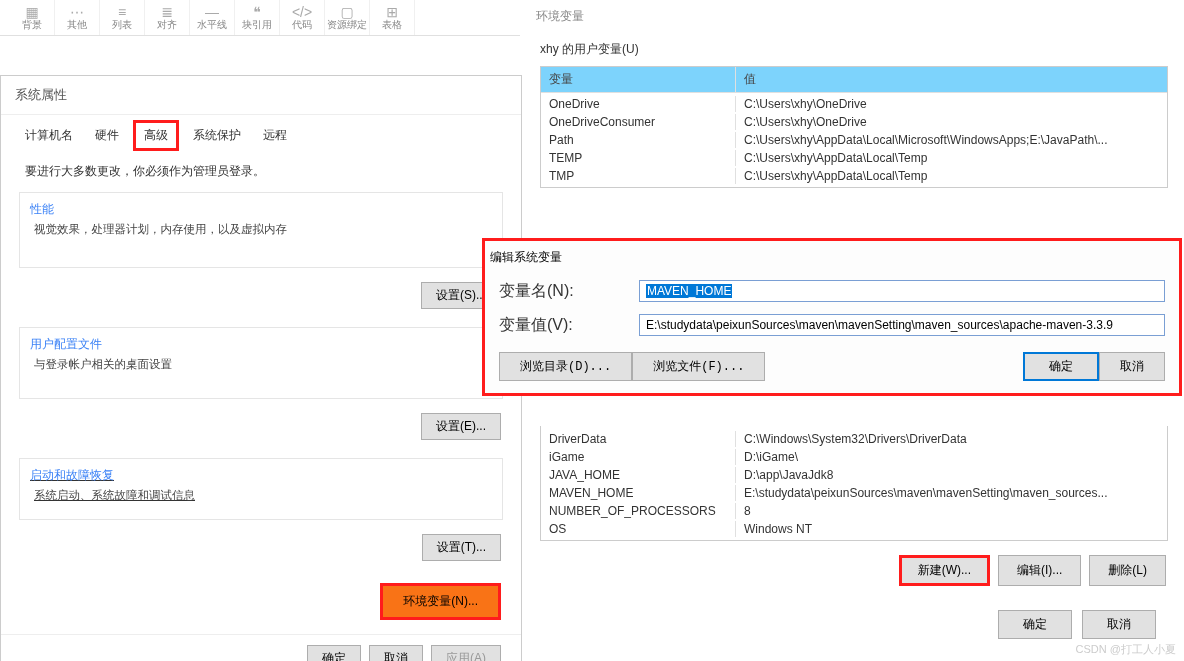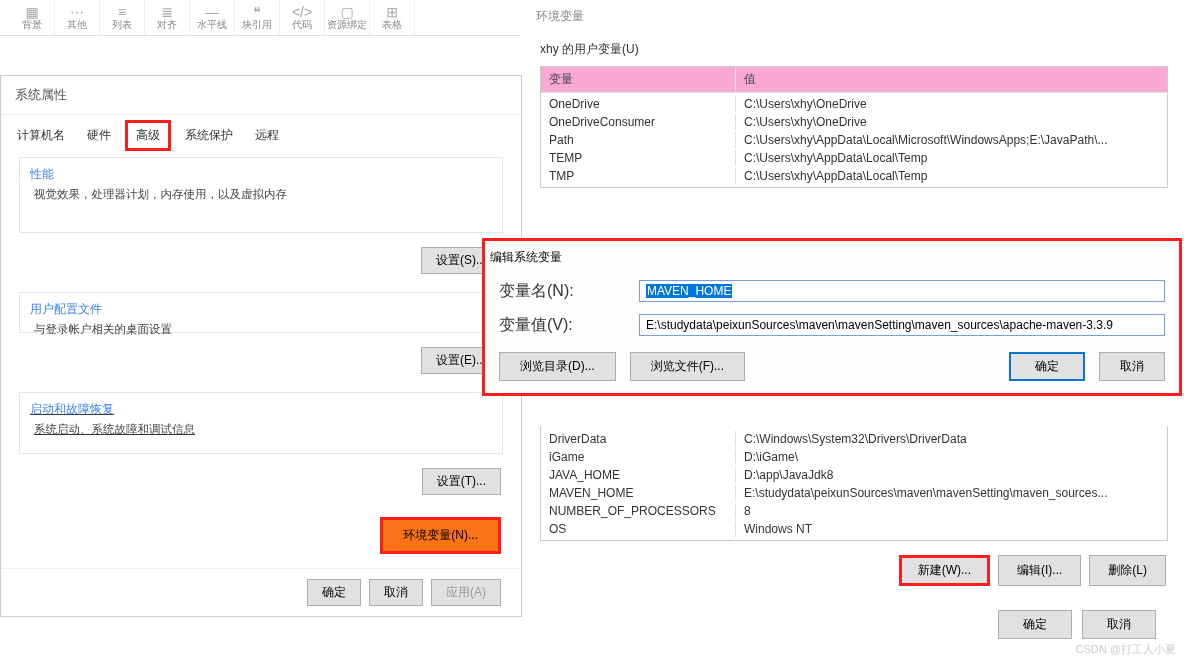--- a/index.html
+++ b/index.html
@@ -50,21 +50,21 @@
       border: 1px solid #ccc;
     }
     .sysprops-title {
       padding: 10px 14px;
       font-size: 13px;
       color: #555;
       border-bottom: 1px solid #eee;
     }
     .tabs {
       display: flex;
-      padding: 8px 14px 0 8px;
+      padding: 8px 14px 0 16px;
       gap: 6px;
     }
     .tab {
       padding: 4px 8px;
       font-size: 12px;
     }
     .tab.highlighted {
       border: 3px solid #ff1c1c;
       margin-top: -3px;
     }
@@ -83,21 +83,21 @@
       font-size: 12px;
       color: #3b82f6;
       margin-bottom: 4px;
     }
     .section .sec-desc {
       font-size: 11.5px;
       color: #444;
       padding-left: 4px;
     }
     .section.perf { height: 76px; }
-    .section.profile { height: 41px; }
+    .section.profile { height: 72px; }
     .section.startup { height: 62px; text-decoration: underline; }
     
     .btn {
       background: #e1e1e1;
       border: 1px solid #adadad;
       padding: 4px 14px;
       font-size: 12px;
       font-family: inherit;
       cursor: pointer;
     }
@@ -147,21 +147,21 @@
     .vartable {
       margin: 4px 16px;
       border: 1px solid #ccc;
       border-top: none;
       font-size: 12px;
     }
     .vartable-header {
       display: flex;
       border-bottom: 1px solid #e0e0e0;
       border-top: 1px solid #ccc;
-      background: #f9a8d4;
+      background: #7dd3fc;
     }
     .vartable-header > div {
       padding: 4px 8px;
       color: #444;
     }
     .col-name { width: 195px; border-right: 1px solid #e0e0e0; }
     .col-value { flex: 1; }
     .vartable-row {
       display: flex;
       padding: 1px 0;
@@ -237,21 +237,22 @@
       border: 1px solid #7a9fd4;
       padding: 3px 6px;
       font-size: 12px;
       background: #fff;
       overflow: hidden;
       white-space: nowrap;
     }
     .edit-btns {
       display: flex;
       padding: 10px 14px 0 14px;
-      gap: 14px;
+      gap: 0;
+      font-family: Liberation Mono, monospace;
     }
     .edit-btns .spacer { flex: 1; }
     .edit-btns .btn { padding: 5px 20px; }
     .edit-btns .btn.primary {
       border: 2px solid #0078d7;
       padding: 4px 24px;
     }
     
     .watermark {
       position: absolute;
@@ -305,20 +306,21 @@
 
 <div class="sysprops">
   <div class="sysprops-title">系统属性</div>
   <div class="tabs">
     <div class="tab">计算机名</div>
     <div class="tab">硬件</div>
     <div class="tab highlighted">高级</div>
     <div class="tab">系统保护</div>
     <div class="tab">远程</div>
   </div>
+  <div class="admin-note">要进行大多数更改，你必须作为管理员登录。</div>
 
   <div class="section perf">
     <div class="sec-label">性能</div>
     <div class="sec-desc">视觉效果，处理器计划，内存使用，以及虚拟内存</div>
   </div>
   <div class="settings-btn-row"><button class="btn">设置(S)...</button></div>
 
   <div class="section profile">
     <div class="sec-label">用户配置文件</div>
     <div class="sec-desc">与登录帐户相关的桌面设置</div>

